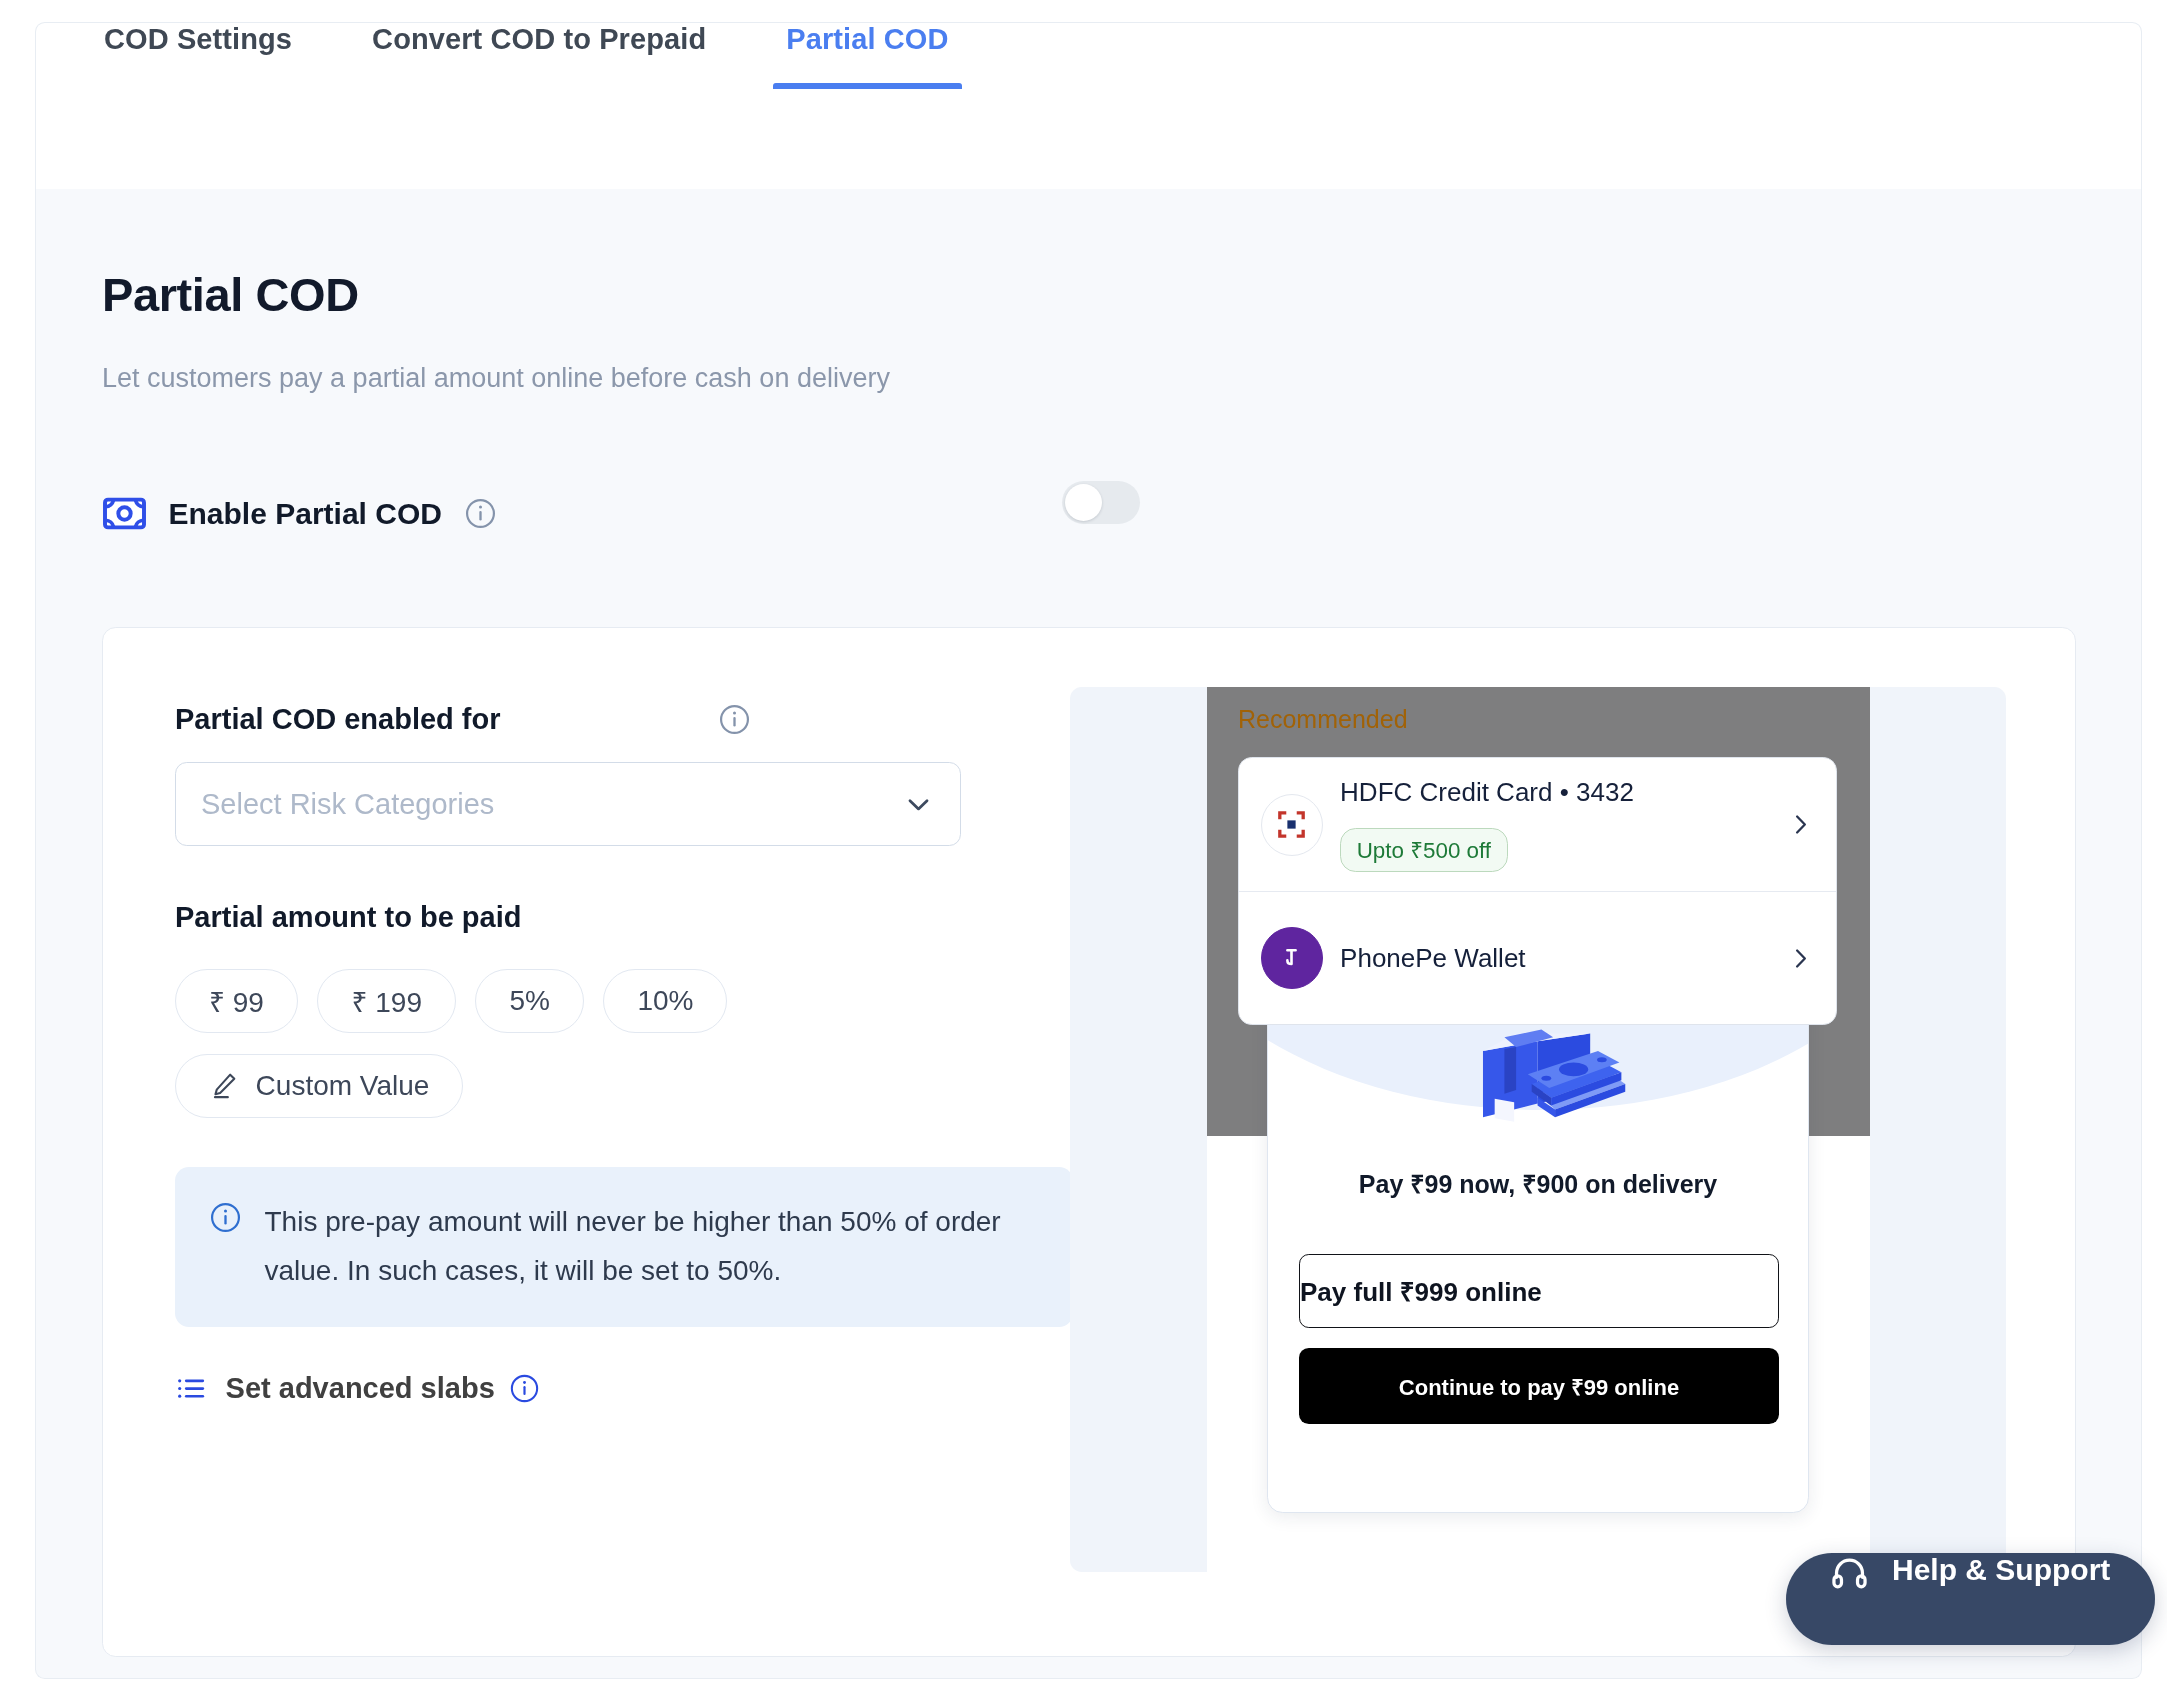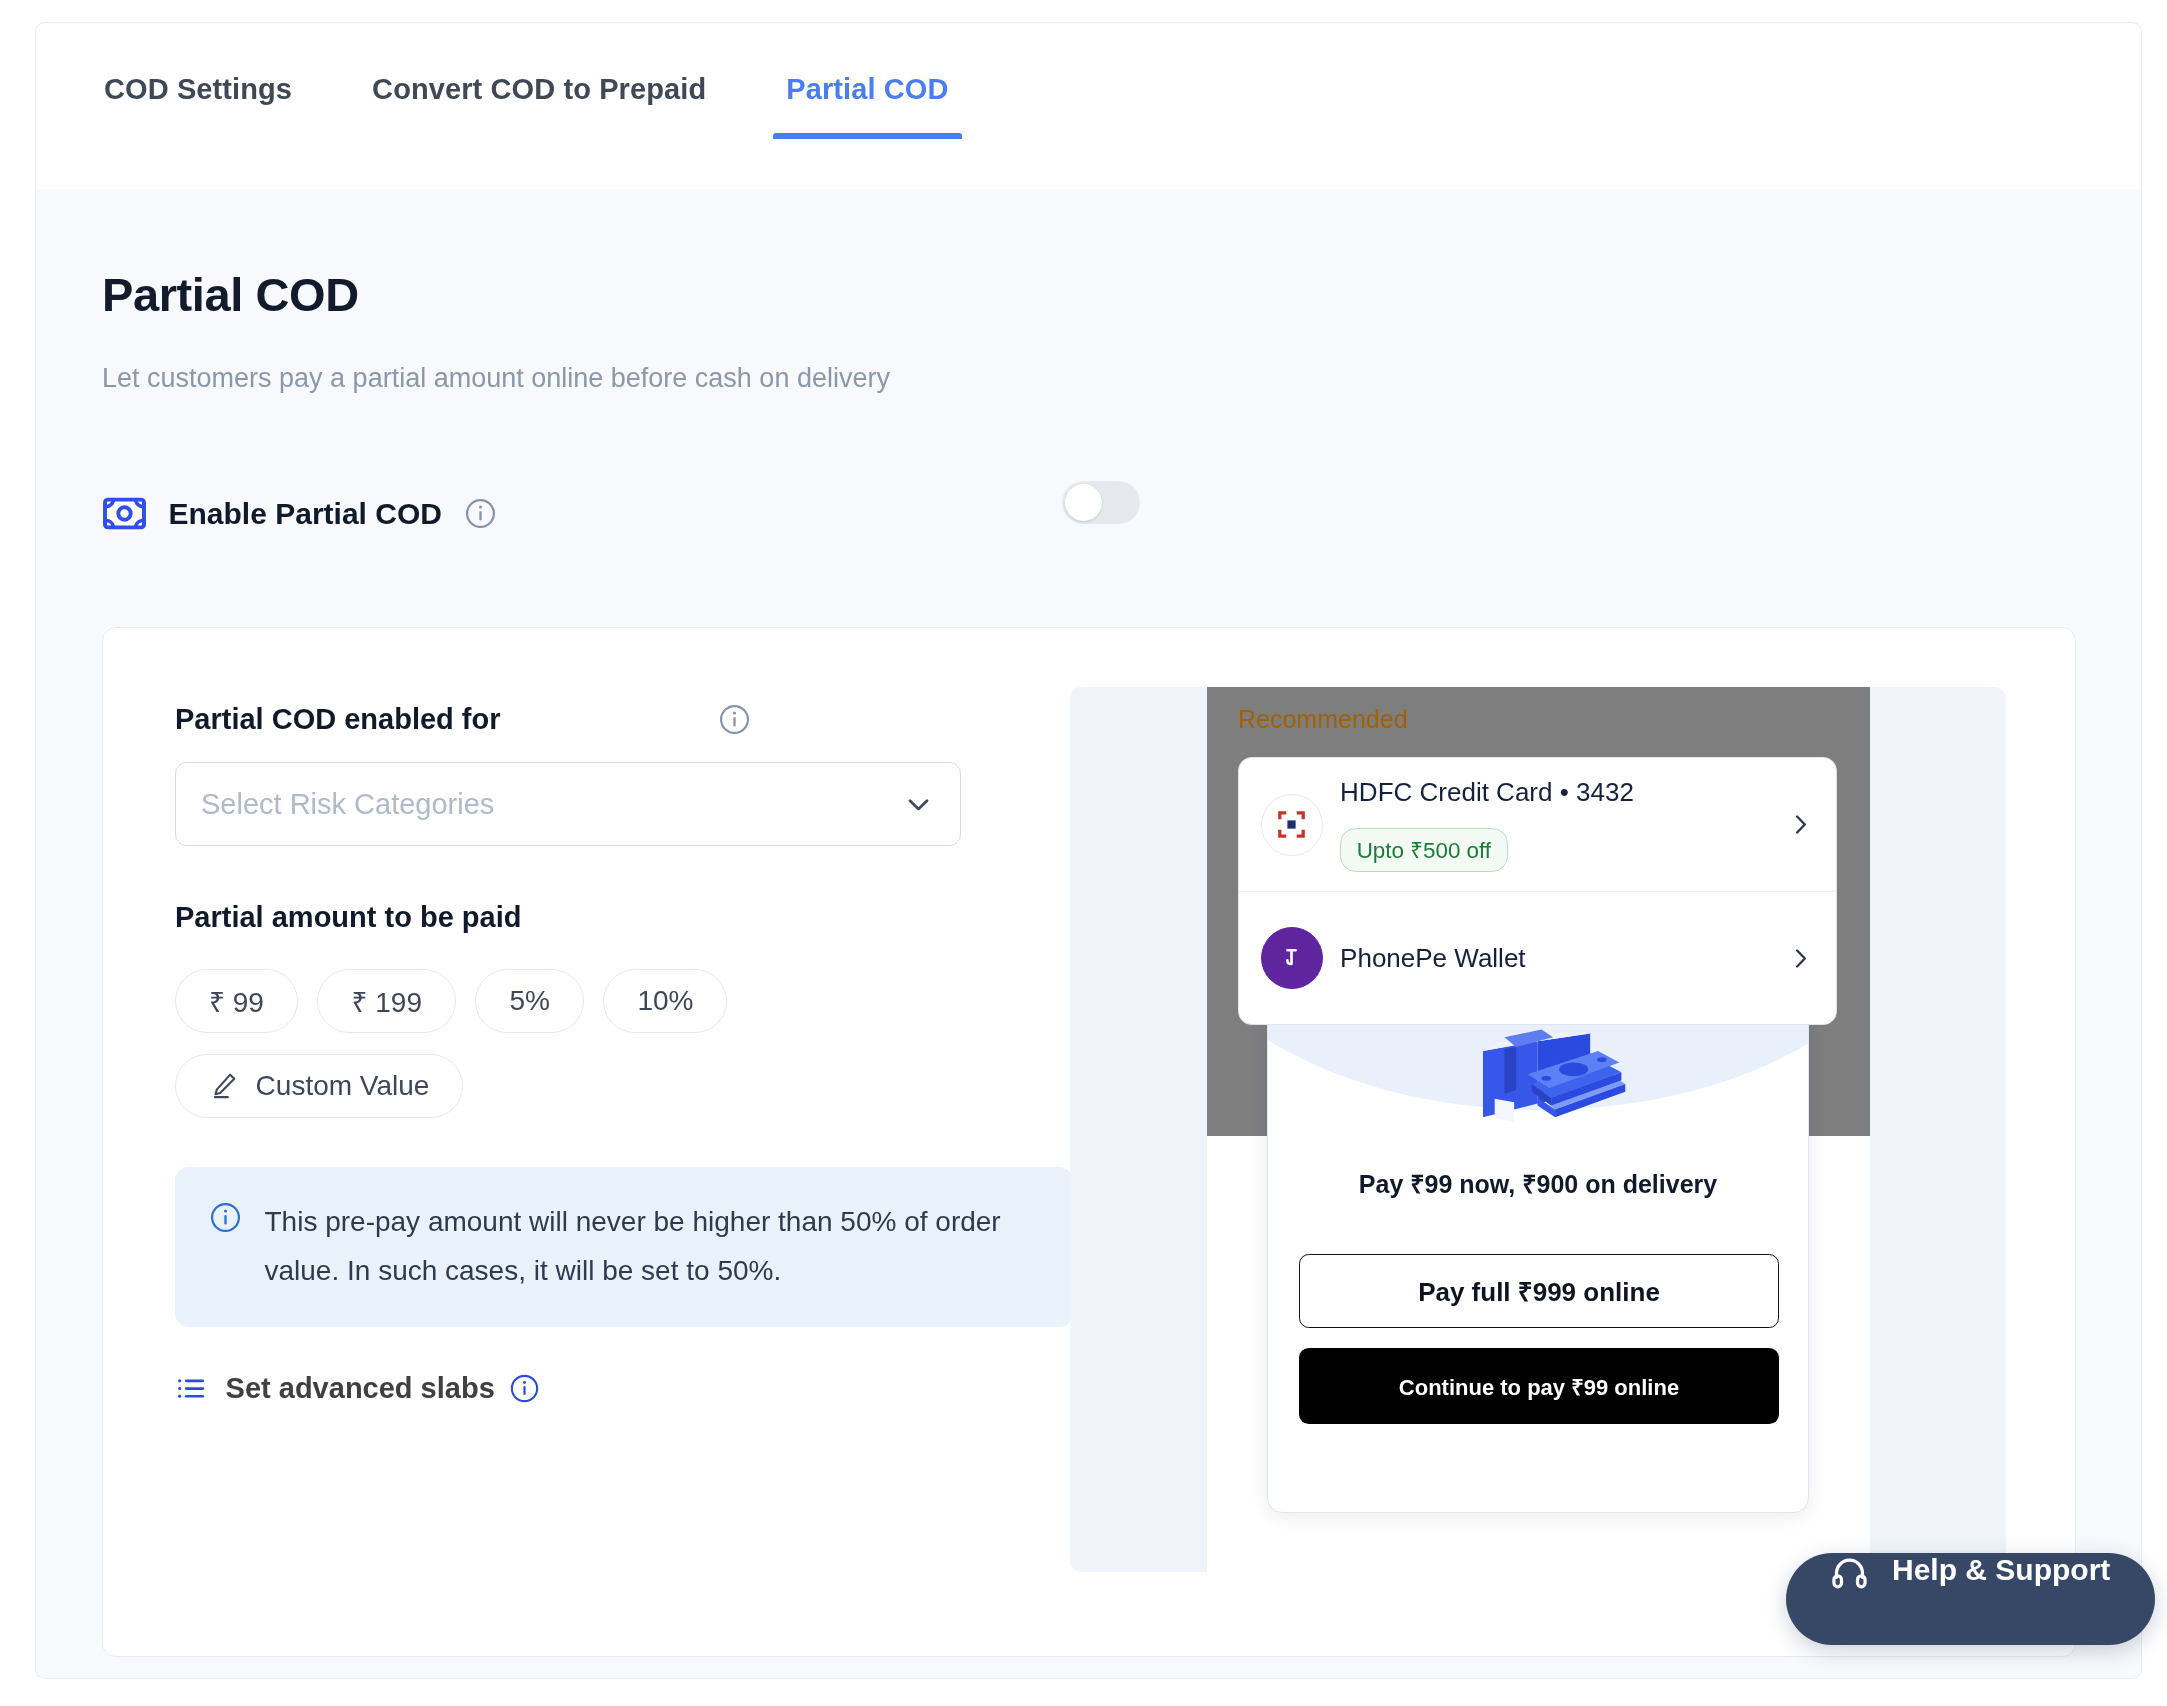--- a/index.html
+++ b/index.html
@@ -19,21 +19,21 @@
   .tabbar {
     position: absolute;
     left: 35px; top: 21.5px;
     width: 2107px; height: 168px;
     background: #ffffff;
     border: 1px solid #e8edf3;
     border-bottom: 1px solid #e4e9f0;
     border-top-left-radius: 9.8px;
     border-top-right-radius: 9.8px;
     display: flex;
-    align-items: center;
+    align-items: flex-start;
     padding-left: 68px;
   }
   .tab {
     position: relative;
     font-size: 29px;
     font-weight: bold;
     color: #3f4854;
     padding: 0 0 33px 0;
     margin-right: 80px;
     cursor: pointer;
@@ -291,21 +291,21 @@
     position: absolute; left: 0; top: 222px; width: 100%;
     text-align: center;
     font-size: 25px; font-weight: bold; color: #111a2a;
   }
   .btn-outline {
     position: absolute; left: 31px; top: 310px;
     width: 480px; height: 74px;
     border: 1px solid #111318;
     border-radius: 9.8px;
     background: #fff;
-    display: flex; align-items: center; justify-content: center;
+    display: flex; align-items: center; 
     font-size: 26px; font-weight: bold; color: #0e1420;
     cursor: pointer;
   }
   .btn-solid {
     position: absolute; left: 31px; top: 404px;
     width: 480px; height: 76px;
     border-radius: 9.8px;
     background: #000000;
     display: flex; align-items: center; justify-content: center;
     font-size: 22px; font-weight: bold; color: #ffffff;

